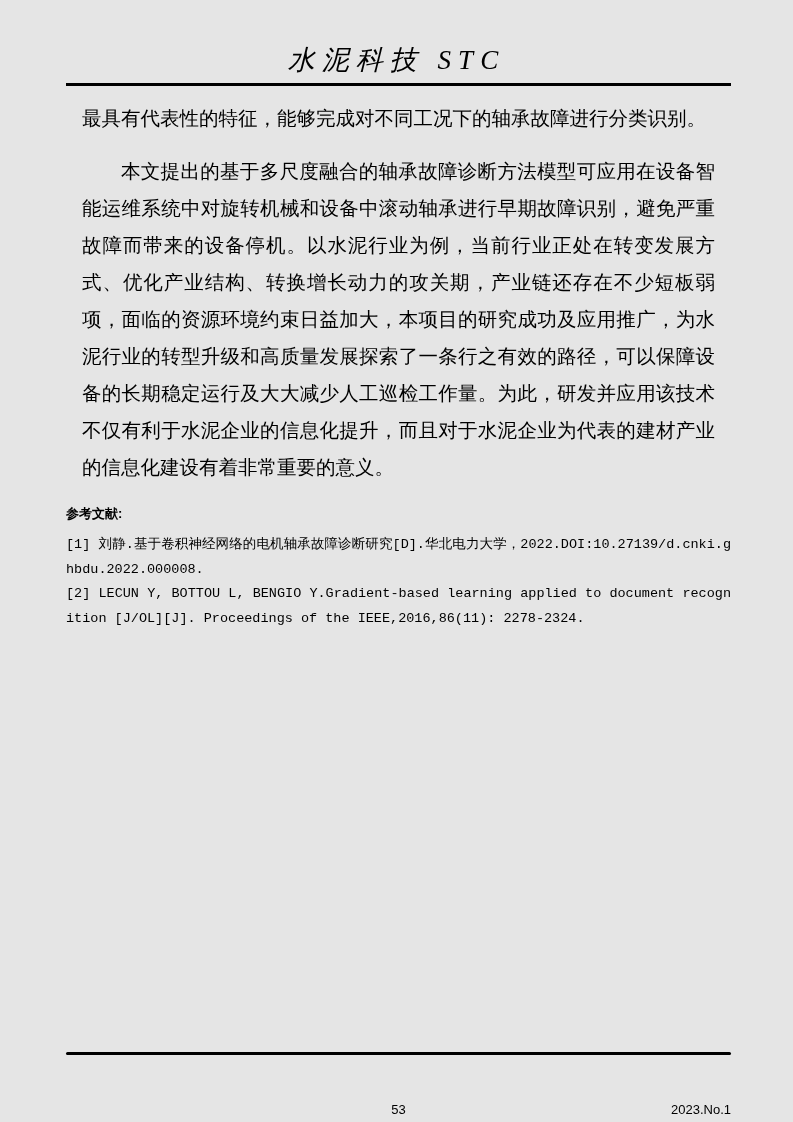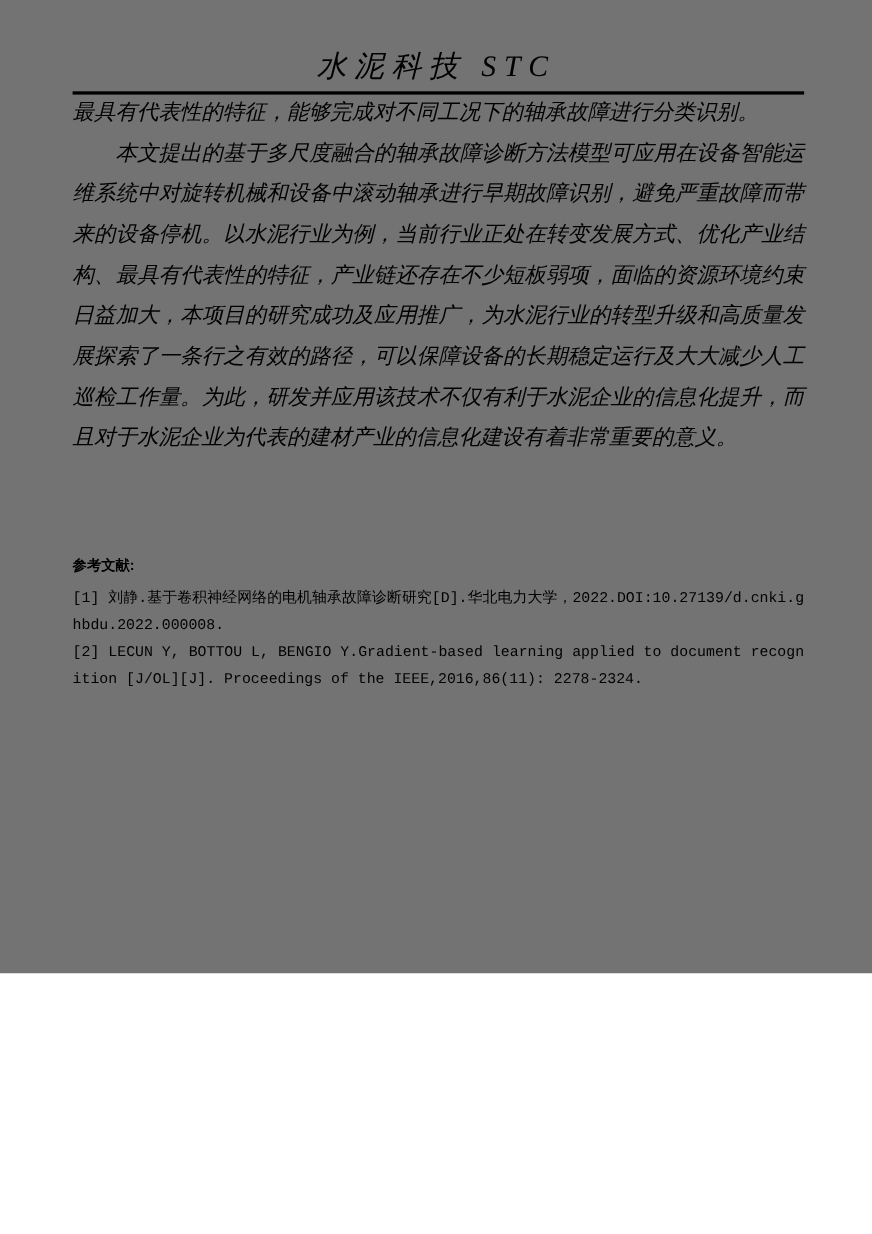--- a/index.html
+++ b/index.html
@@ -3,22 +3,22 @@
 <meta charset="utf-8">
 <style>
   html, body {
     margin: 0;
     padding: 0;
     background: #ffffff;
   }
   .page {
     position: relative;
     width: 793px;
-    height: 885px;
-    background: #737373;
+    height: 1122px;
+    background: #e5e5e5;
     color: #000000;
     font-family: "Liberation Serif", "DejaVu Serif", serif;
     overflow: hidden;
   }
   
   .journal-title {
     position: absolute;
     top: 42px;
     left: 0;
     width: 100%;
@@ -41,21 +41,21 @@
   .body-text {
     position: absolute;
     top: 84px;
     left: 66px;
     width: 665px;
     font-size: 19.5px;
     line-height: 37px;
     text-align: justify;
     text-justify: inter-character;
   }
-  .body-text p { margin: 0; font-style: italic; }
+  .body-text p { margin: 16px; }
   .para-indent { text-indent: 2em; }
   
   .refs {
     position: absolute;
     top: 505px;
     left: 66px;
     width: 665px;
   }
   .refs-heading {
     font-family: "Liberation Sans", "DejaVu Sans", sans-serif;
@@ -105,21 +105,21 @@
 </head>
 <body>
 
 <div class="page">
 
   <div class="journal-title">水泥科技 STC</div>
   <div class="header-rule"></div>
 
   <div class="body-text">
     <p>最具有代表性的特征，能够完成对不同工况下的轴承故障进行分类识别。</p>
-    <p class="para-indent">本文提出的基于多尺度融合的轴承故障诊断方法模型可应用在设备智能运维系统中对旋转机械和设备中滚动轴承进行早期故障识别，避免严重故障而带来的设备停机。以水泥行业为例，当前行业正处在转变发展方式、优化产业结构、最具有代表性的特征，产业链还存在不少短板弱项，面临的资源环境约束日益加大，本项目的研究成功及应用推广，为水泥行业的转型升级和高质量发展探索了一条行之有效的路径，可以保障设备的长期稳定运行及大大减少人工巡检工作量。为此，研发并应用该技术不仅有利于水泥企业的信息化提升，而且对于水泥企业为代表的建材产业的信息化建设有着非常重要的意义。</p>
+    <p class="para-indent">本文提出的基于多尺度融合的轴承故障诊断方法模型可应用在设备智能运维系统中对旋转机械和设备中滚动轴承进行早期故障识别，避免严重故障而带来的设备停机。以水泥行业为例，当前行业正处在转变发展方式、优化产业结构、转换增长动力的攻关期，产业链还存在不少短板弱项，面临的资源环境约束日益加大，本项目的研究成功及应用推广，为水泥行业的转型升级和高质量发展探索了一条行之有效的路径，可以保障设备的长期稳定运行及大大减少人工巡检工作量。为此，研发并应用该技术不仅有利于水泥企业的信息化提升，而且对于水泥企业为代表的建材产业的信息化建设有着非常重要的意义。</p>
   </div>
 
   <div class="refs">
     <p class="refs-heading">参考文献:</p>
     <p class="ref-item">[1] 刘静.基于卷积神经网络的电机轴承故障诊断研究[D].华北电力大学，2022.DOI:10.27139/d.cnki.ghbdu.2022.000008.</p>
     <p class="ref-item">[2] LECUN Y, BOTTOU L, BENGIO Y.Gradient-based learning applied to document recognition [J/OL][J]. Proceedings of the IEEE,2016,86(11): 2278-2324.</p>
   </div>
 
   <div class="footer-rule"></div>
   <div class="footer-row">

